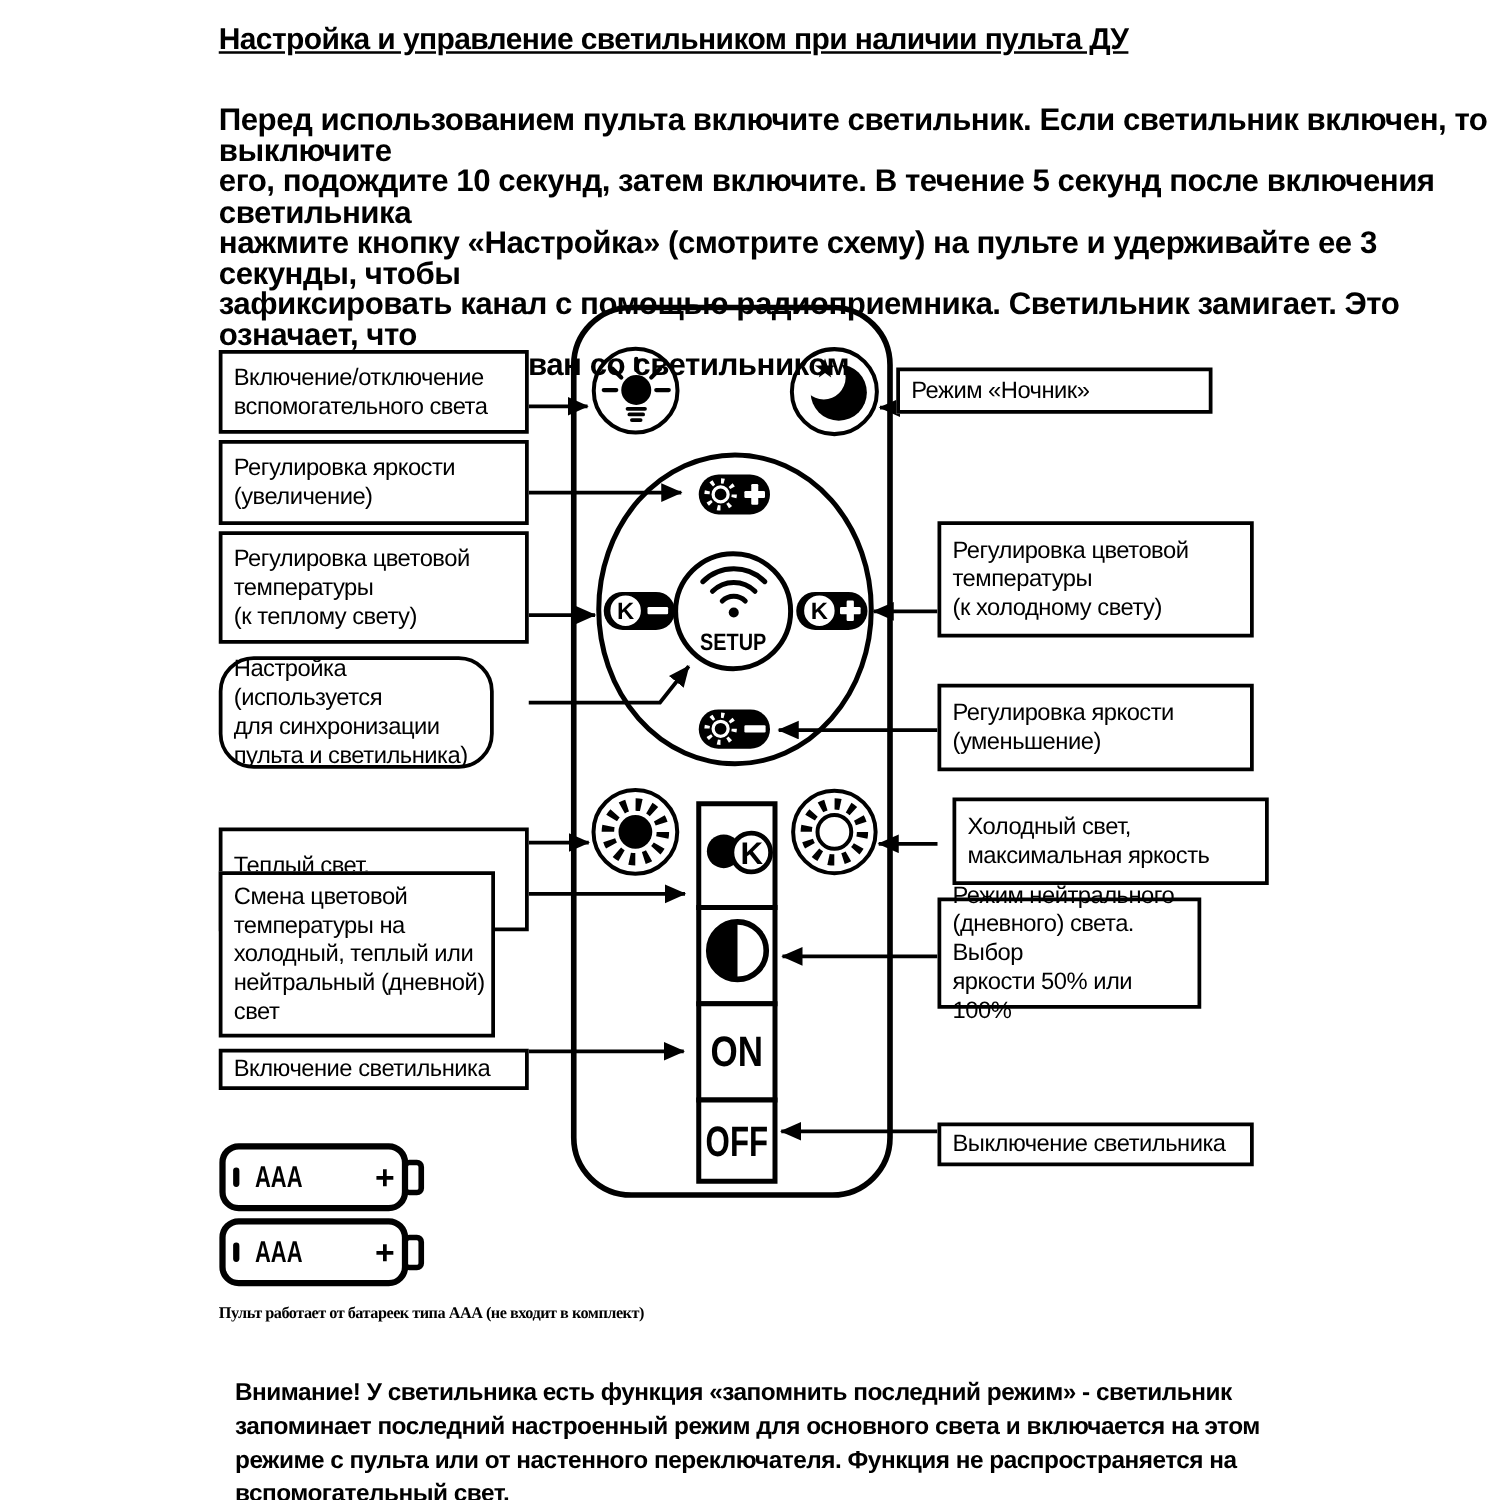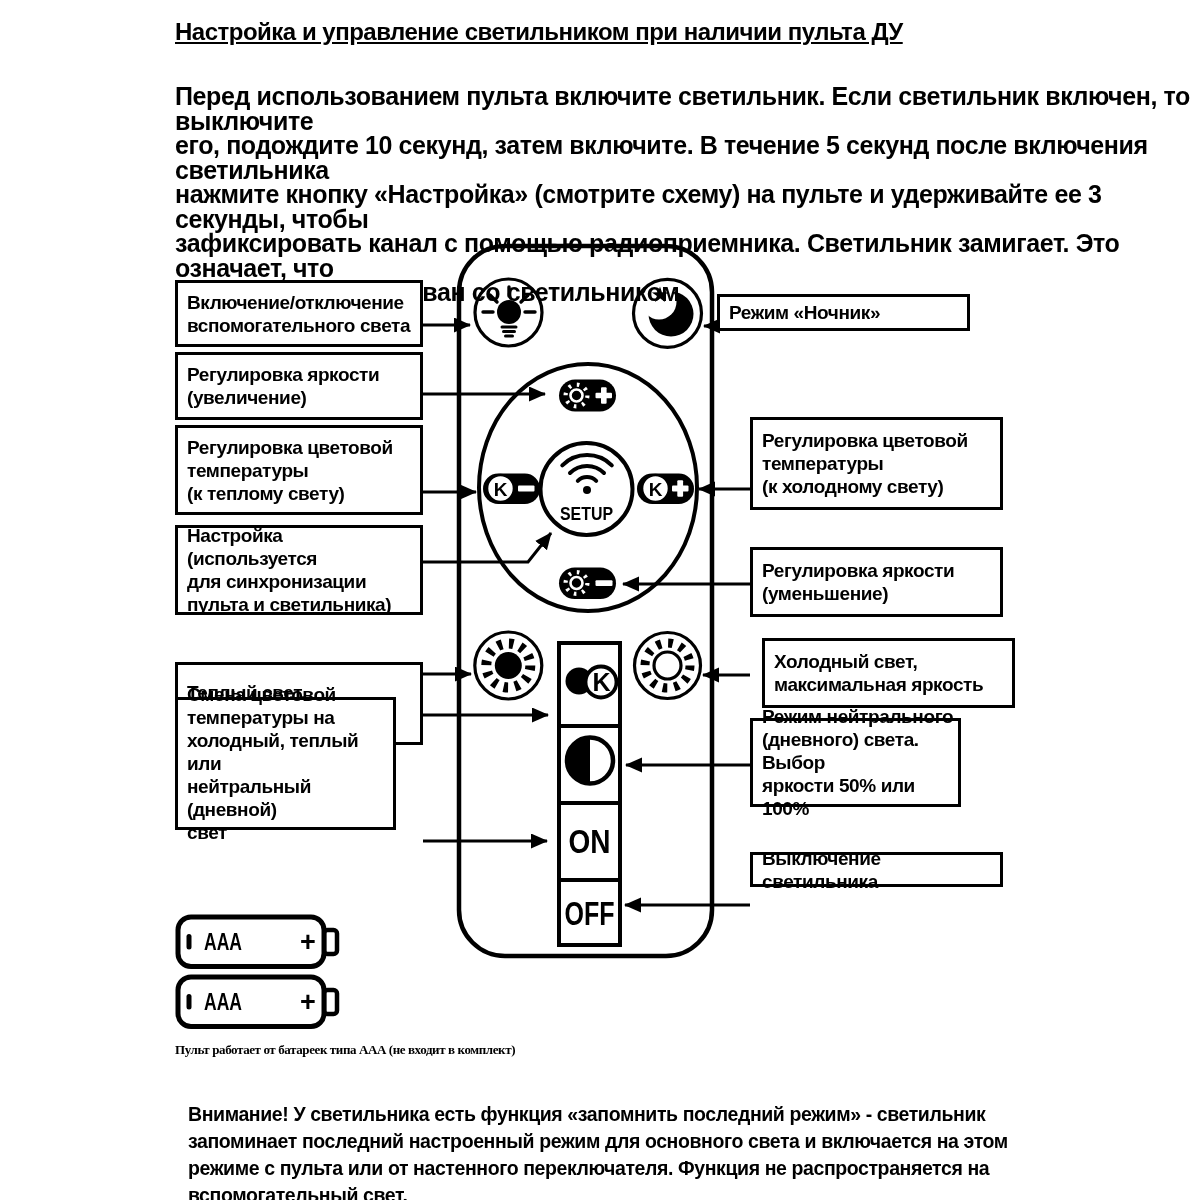--- a/index.html
+++ b/index.html
@@ -11,21 +11,21 @@
     position:absolute;left:175px;top:18px;margin:0;
     font-size:24px;font-weight:bold;letter-spacing:-0.5px;white-space:nowrap;text-decoration:underline;
   }
   .intro{
     position:absolute;left:175px;top:84px;margin:0;
     font-size:25px;font-weight:bold;line-height:24.5px;letter-spacing:-0.4px;
     white-space:pre-line;
   }
   .callout{
     position:absolute;box-sizing:border-box;border:3px solid #000;background:#fff;
-    font-size:19px;font-weight:bold;line-height:23px;letter-spacing:-0.4px;
+    font-size:19px;font-weight:normal;line-height:23px;letter-spacing:-0.4px;
     white-space:pre-line;display:flex;align-items:center;
     padding:2px 4px 2px 9px;
   }
   .note{
     position:absolute;left:175px;top:1042px;margin:0;
     font-size:13px;font-weight:bold;letter-spacing:-0.4px;white-space:nowrap;font-family:Liberation Serif, serif;
   }
   .warning{
     position:absolute;left:175px;top:1088px;margin:13px;
     font-size:19.5px;font-weight:bold;line-height:27px;letter-spacing:-0.4px;
@@ -199,43 +199,44 @@
 зафиксировать канал с помощью радиоприемника. Светильник замигает. Это означает, что
 пульт синхронизирован со светильником.</p>
 
   <div class="callout" style="left:175px;top:280px;width:248px;height:67px;">Включение/отключение
 вспомогательного света</div>
   <div class="callout" style="left:175px;top:352px;width:248px;height:68px;">Регулировка яркости
 (увеличение)</div>
   <div class="callout" style="left:175px;top:425px;width:248px;height:90px;">Регулировка цветовой
 температуры
 (к теплому свету)</div>
-  <div class="callout" style="left:175px;top:525px;width:248px;height:90px;">Настройка (используется
+  <div class="callout" style="left:175px;top:525px;width:220px;height:90px;border-radius:28px;">Настройка (используется
 для синхронизации
 пульта и светильника)</div>
   <div class="callout" style="left:175px;top:636px;width:248px;height:83px;margin-top:26px;">Теплый свет,
 максимальная яркость</div>
   <div class="callout" style="left:175px;top:697px;width:221px;height:133px;">Смена цветовой
 температуры на
 холодный, теплый или
 нейтральный (дневной)
 свет</div>
+  <div class="callout" style="left:175px;top:839px;width:248px;height:33px;">Включение светильника</div>
 
   <div class="callout" style="left:717px;top:294px;width:253px;height:37px;text-align:center;">Режим «Ночник»</div>
   <div class="callout" style="left:750px;top:417px;width:253px;height:93px;">Регулировка цветовой
 температуры
 (к холодному свету)</div>
   <div class="callout" style="left:750px;top:547px;width:253px;height:70px;">Регулировка яркости
 (уменьшение)</div>
   <div class="callout" style="left:750px;top:638px;width:253px;height:70px;margin-left:12px;">Холодный свет,
 максимальная яркость</div>
   <div class="callout" style="left:750px;top:718px;width:211px;height:89px;">Режим нейтрального
 (дневного) света. Выбор
 яркости 50% или 100%</div>
-  <div class="callout" style="left:750px;top:852px;width:253px;height:35px;">Выключение светильника</div>
+  <div class="callout" style="left:750px;top:898px;width:253px;height:35px;">Выключение светильника</div>
 
   <p class="note">Пульт работает от батареек типа ААА (не входит в комплект)</p>
   <p class="warning">Внимание! У светильника есть функция «запомнить последний режим» - светильник
 запоминает последний настроенный режим для основного света и включается на этом
 режиме с пульта или от настенного переключателя. Функция не распространяется на
 вспомогательный свет.</p>
 
 </div>
 
 </body></html>

